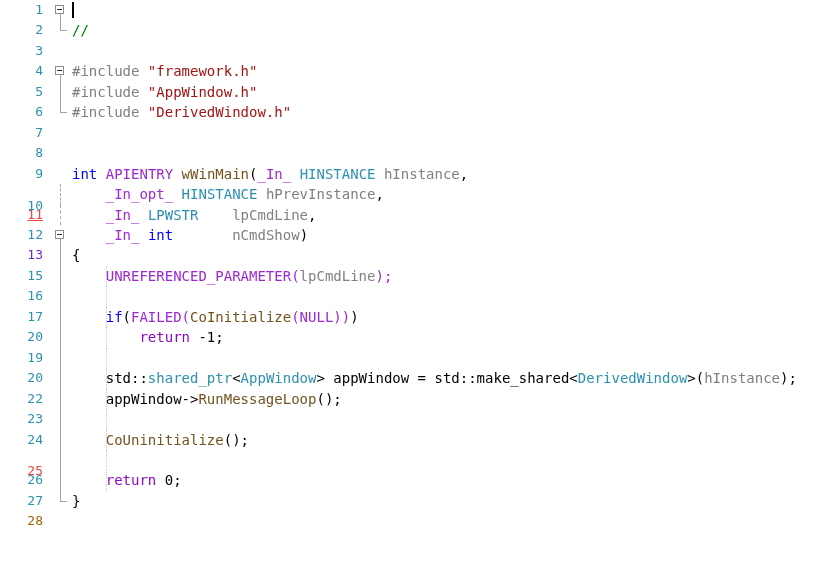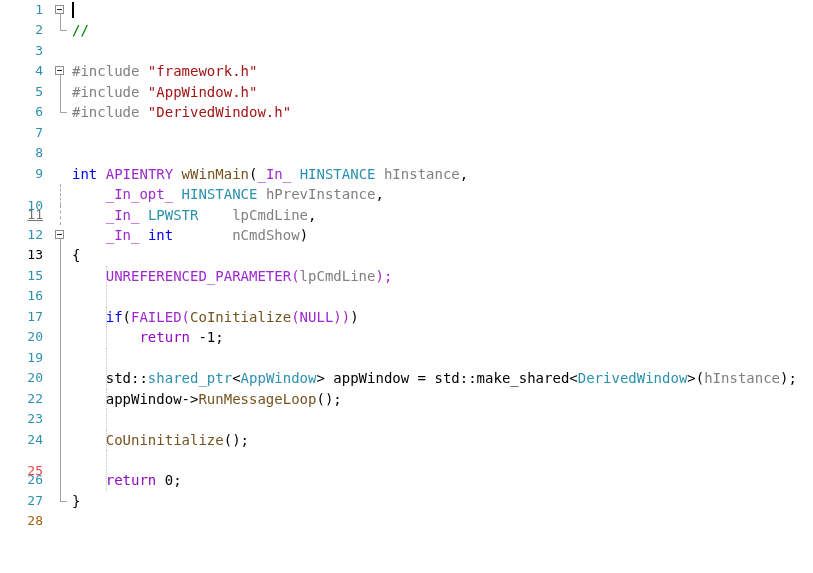--- a/index.html
+++ b/index.html
@@ -95,36 +95,36 @@
       <div class="code"><span class="tok" style="color: rgb(0, 0, 255);">int</span><span class="tok" style="color: rgb(0, 0, 0);"> </span><span class="tok" style="color: rgb(158, 41, 207);">APIENTRY</span><span class="tok" style="color: rgb(0, 0, 0);"> </span><span class="tok" style="color: rgb(116, 83, 31);">wWinMain</span><span class="tok" style="color: rgb(0, 0, 0);">(</span><span class="tok" style="color: rgb(158, 41, 207);">_In_</span><span class="tok" style="color: rgb(0, 0, 0);"> </span><span class="tok" style="color: rgb(43, 145, 175);">HINSTANCE</span><span class="tok" style="color: rgb(0, 0, 0);"> </span><span class="tok" style="color: rgb(128, 128, 128);">hInstance</span><span class="tok" style="color: rgb(0, 0, 0);">,</span></div>
     </div>
     <div class="row">
       <div class="num" style="color: rgb(43, 145, 175); margin-top: 12px;">10</div>
       <div class="fold">
         <span class="g-dots"></span>
       </div>
       <div class="code"><span class="tok" style="color: rgb(0, 0, 0);">    </span><span class="tok" style="color: rgb(158, 41, 207);">_In_opt_</span><span class="tok" style="color: rgb(0, 0, 0);"> </span><span class="tok" style="color: rgb(43, 145, 175);">HINSTANCE</span><span class="tok" style="color: rgb(0, 0, 0);"> </span><span class="tok" style="color: rgb(128, 128, 128);">hPrevInstance</span><span class="tok" style="color: rgb(0, 0, 0);">,</span></div>
     </div>
     <div class="row">
-      <div class="num" style="color: #737373; text-decoration: underline;">11</div>
+      <div class="num" style="color: #ef4444; text-decoration: underline;">11</div>
       <div class="fold">
         <span class="g-dots"></span>
       </div>
       <div class="code"><span class="tok" style="color: rgb(0, 0, 0);">    </span><span class="tok" style="color: rgb(158, 41, 207);">_In_</span><span class="tok" style="color: rgb(0, 0, 0);"> </span><span class="tok" style="color: rgb(43, 145, 175);">LPWSTR</span><span class="tok" style="color: rgb(0, 0, 0);">    </span><span class="tok" style="color: rgb(128, 128, 128);">lpCmdLine</span><span class="tok" style="color: rgb(0, 0, 0);">,</span></div>
     </div>
     <div class="row">
       <div class="num" style="color: rgb(43, 145, 175);">12</div>
       <div class="fold">
         <span class="g-stub"></span>
         <span class="g-box"></span>
       </div>
       <div class="code"><span class="tok" style="color: rgb(0, 0, 0);">    </span><span class="tok" style="color: rgb(158, 41, 207);">_In_</span><span class="tok" style="color: rgb(0, 0, 0);"> </span><span class="tok" style="color: rgb(0, 0, 255);">int</span><span class="tok" style="color: rgb(0, 0, 0);">       </span><span class="tok" style="color: rgb(128, 128, 128);">nCmdShow</span><span class="tok" style="color: rgb(0, 0, 0);">)</span></div>
     </div>
     <div class="row">
-      <div class="num" style="color: #000000;">13</div>
+      <div class="num" style="color: #6d28d9;">13</div>
       <div class="fold">
         <span class="g-line"></span>
       </div>
       <div class="code"><span class="tok" style="color: rgb(0, 0, 0);">{</span></div>
     </div>
     <div class="row">
       <div class="num" style="color: rgb(43, 145, 175);">15</div>
       <div class="fold">
         <span class="g-line"></span>
       </div>

